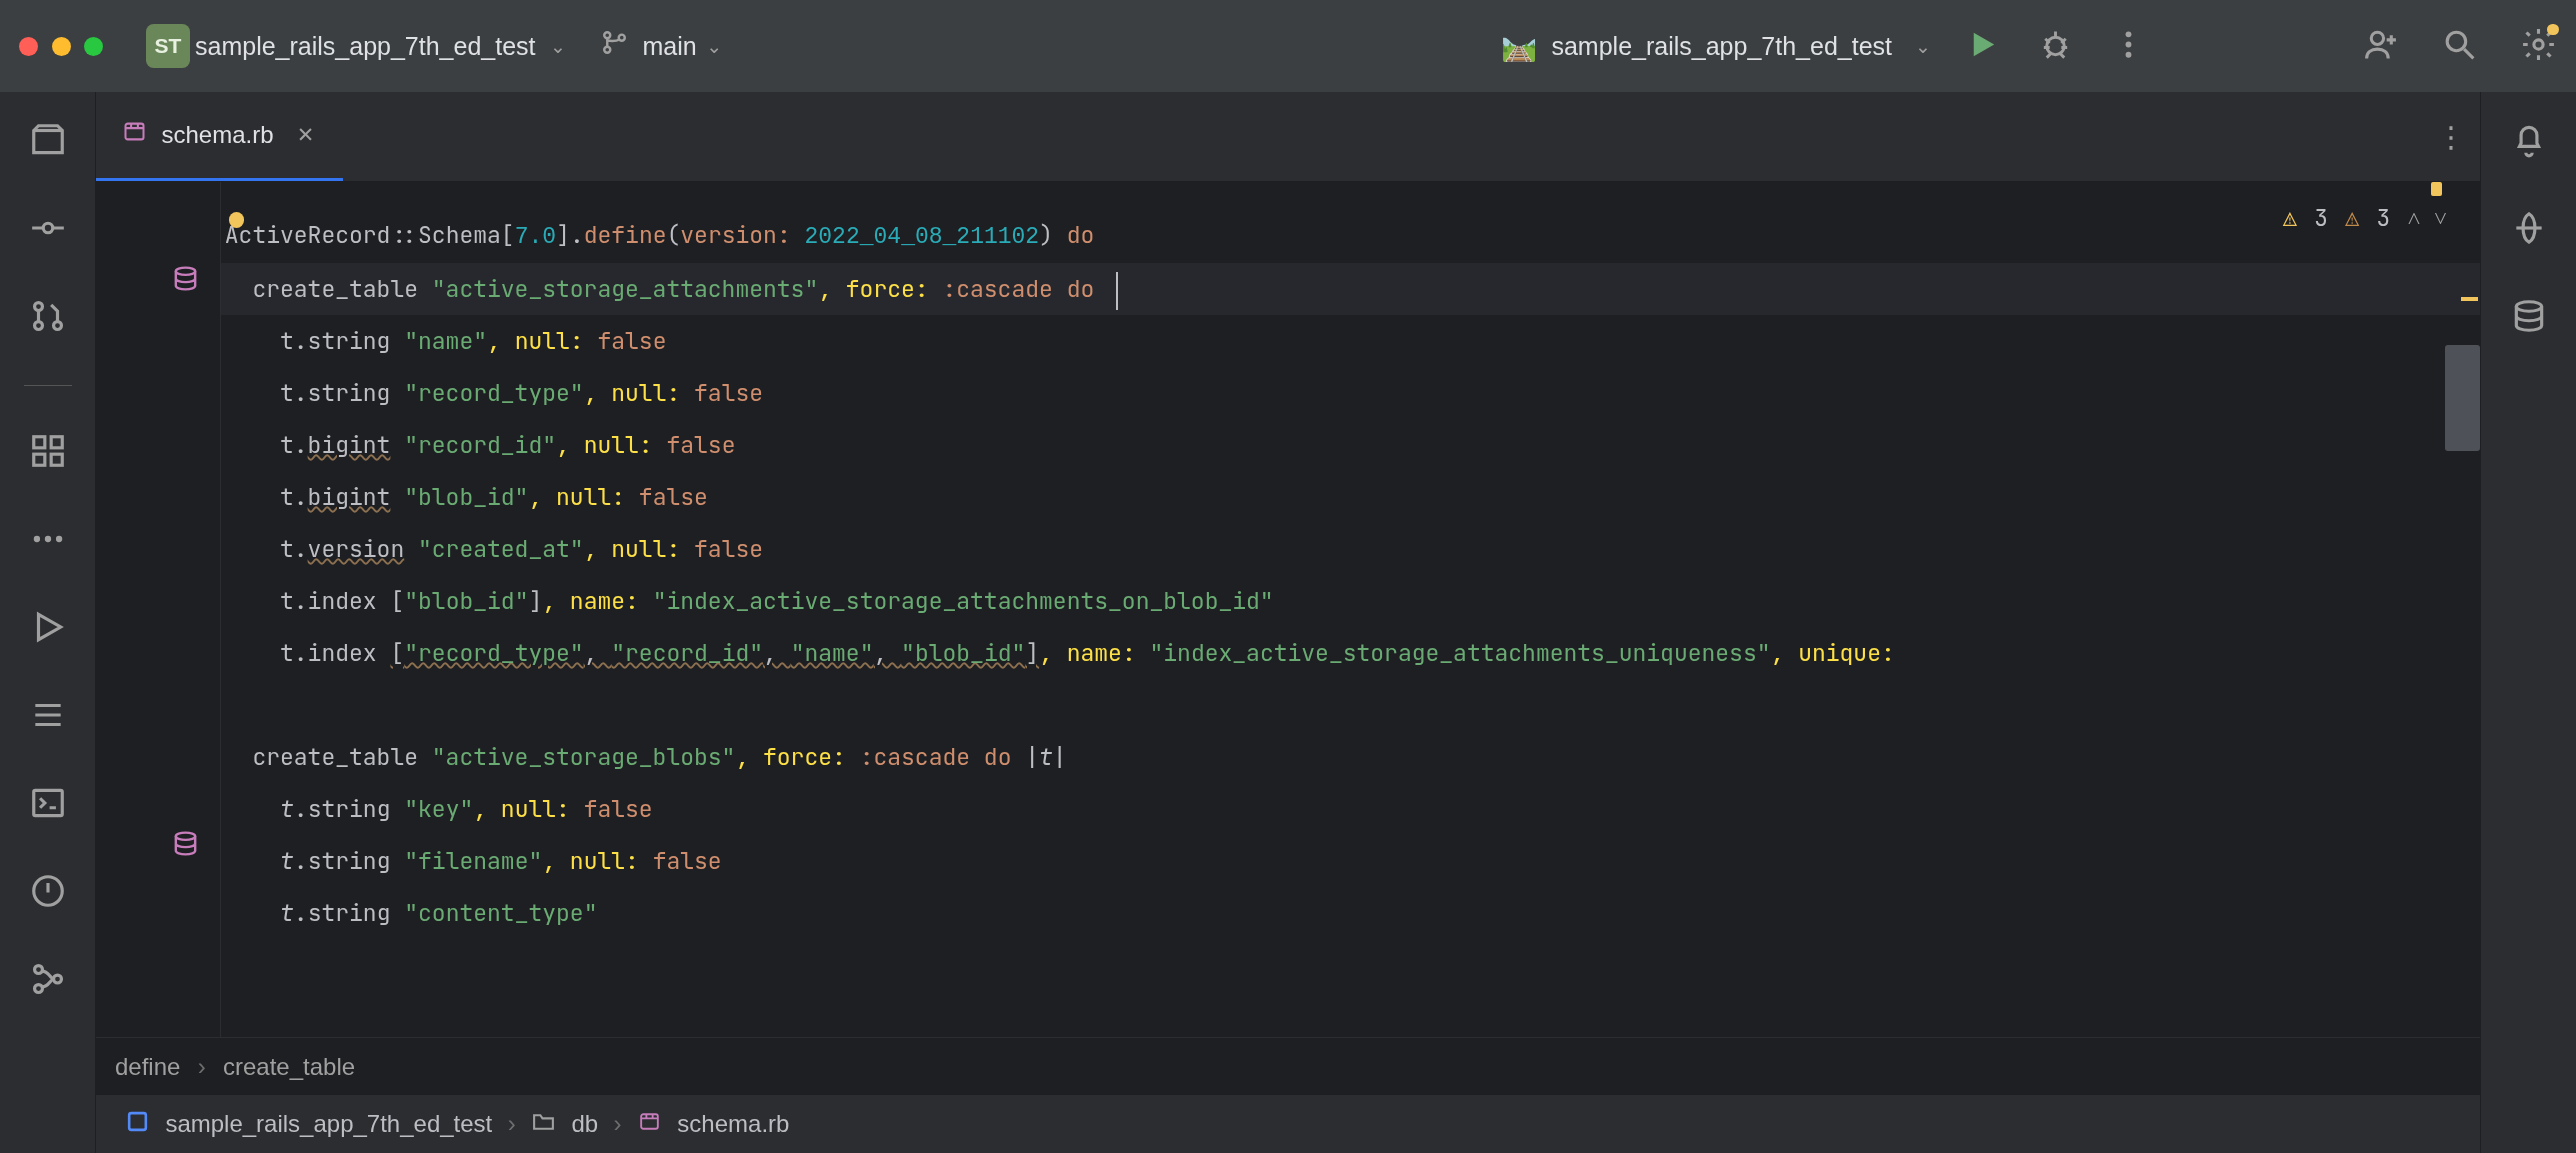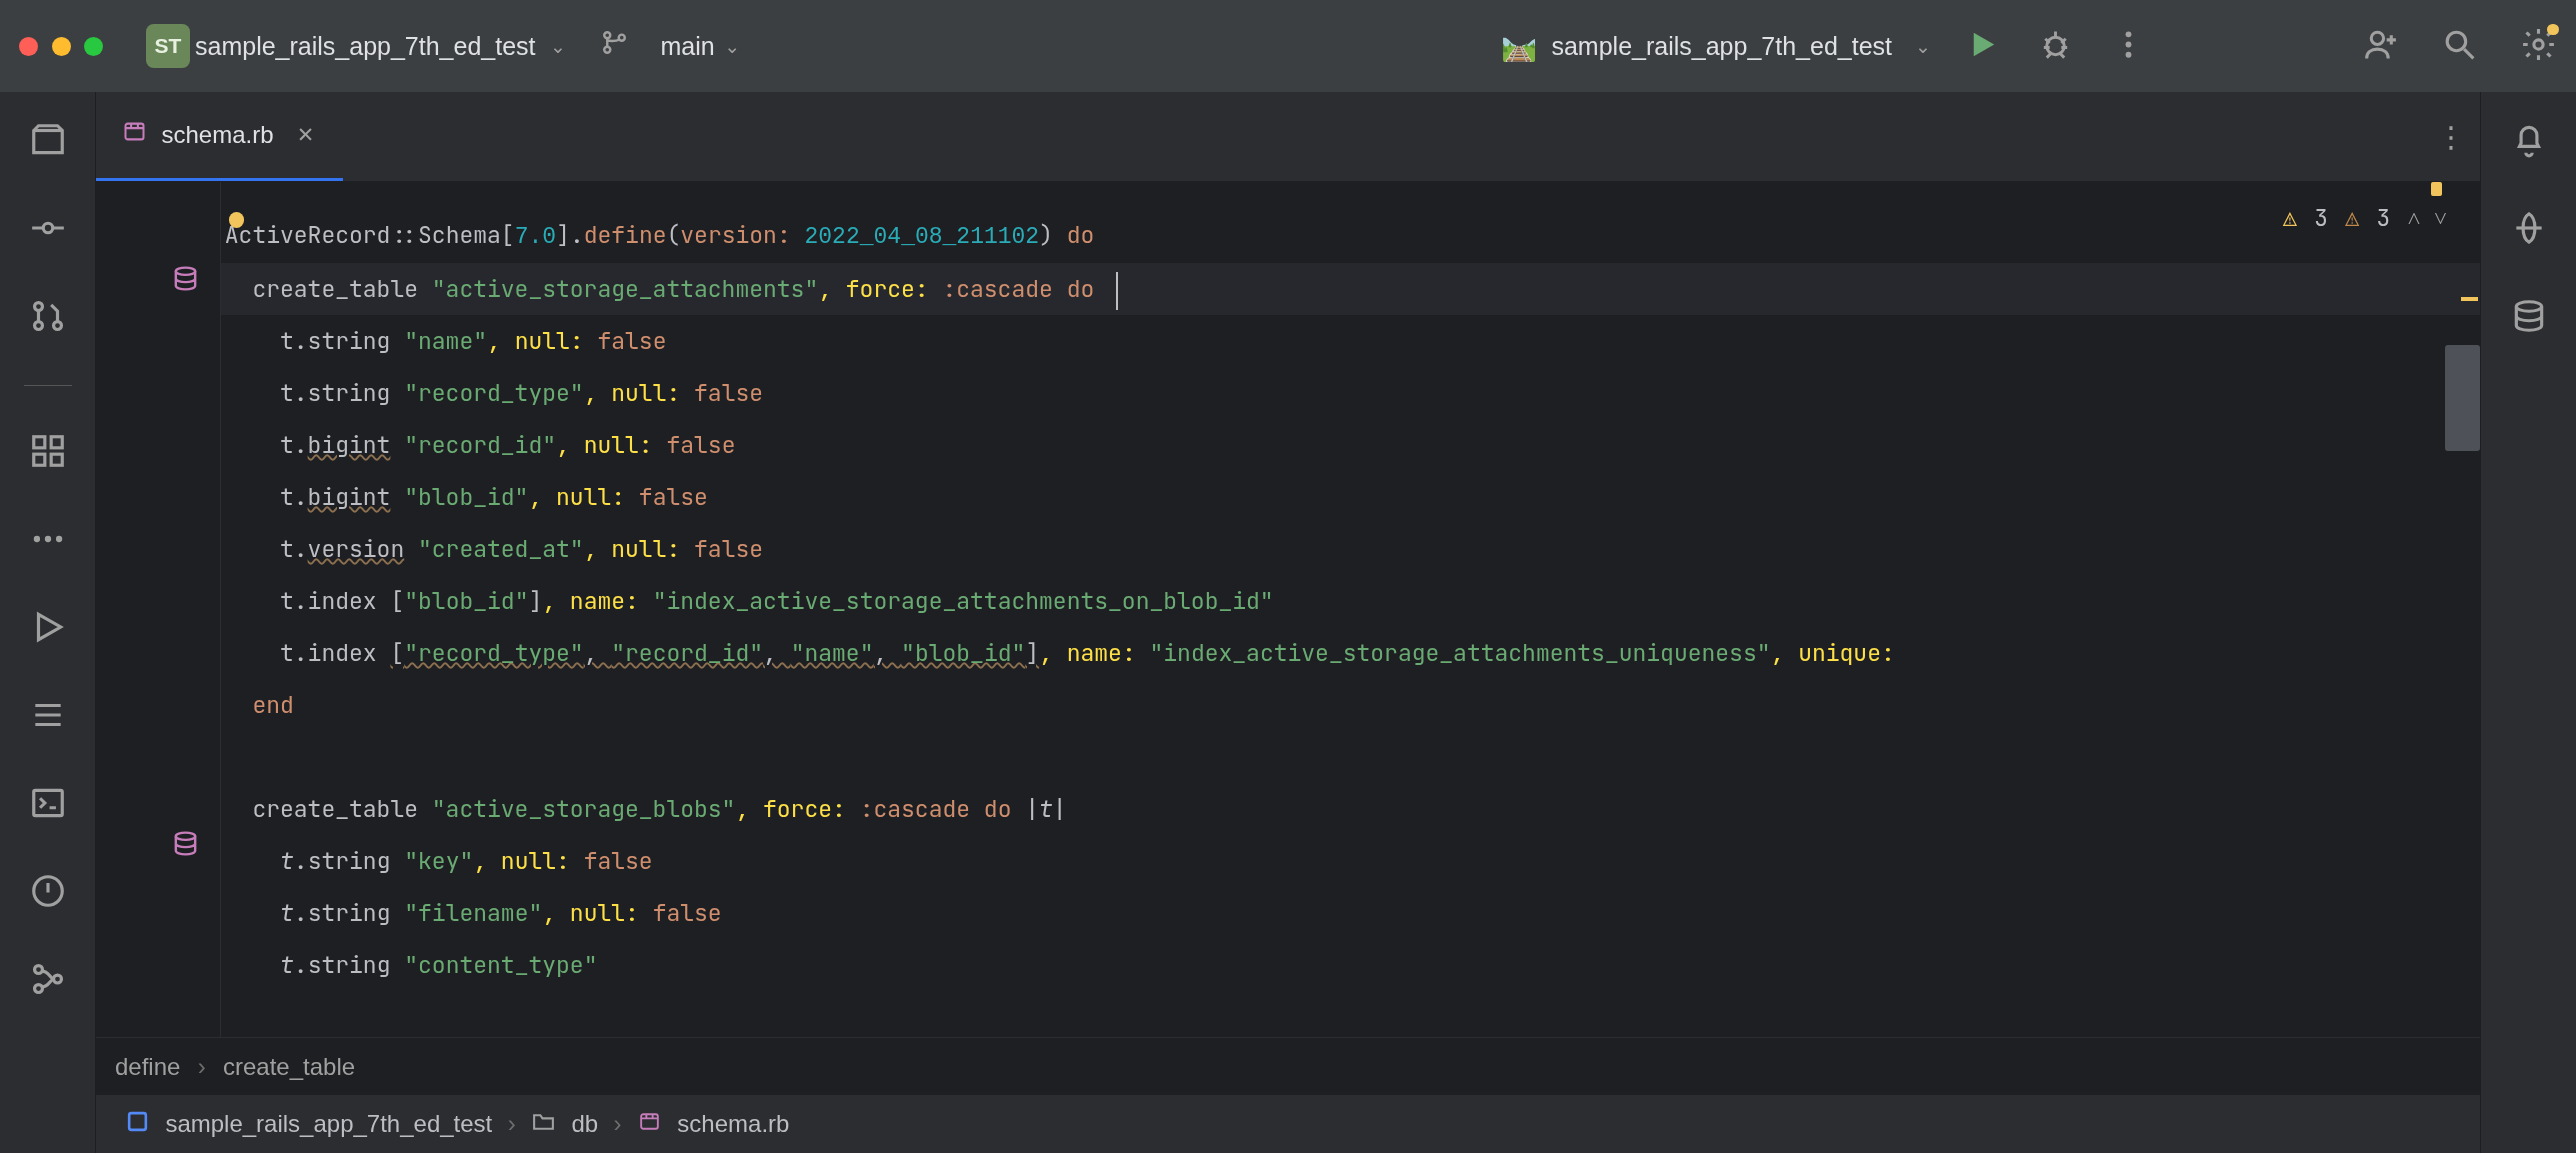--- a/index.html
+++ b/index.html
@@ -34,21 +34,21 @@
   background: #6a8759;
   border-radius: 7.7px;
   display: flex; align-items: center; justify-content: center;
   color: #e8f0e0; font-weight: 600; font-size: 21px;
 }
 .project-name { font-size: 25px; color: #dfe1e5; }
 .chev { color: #a0a0a0; font-size: 19px; margin-left: 9.6px; }
 
 .branch-group { display: flex; align-items: center; margin-left: 29px; }
 .branch-icon { color: #a0a0a0; font-size: 29px; margin-right: 13.5px; }
-.branch-name { font-size: 25px; color: #dfe1e5; margin-left: 18px; }
+.branch-name { font-size: 25px; color: #dfe1e5; }
 
 .spacer { flex: 1; }
 
 .run-config { display: flex; align-items: center; gap: 13.5px; }
 .rails-icon { font-size: 29px; }
 .run-config-name { font-size: 25px; color: #dfe1e5; }
 
 .toolbar-icons { display: flex; align-items: center; gap: 38px; margin-left: 29px; }
 .toolbar-icons svg { width: 35px; height: 35px; }
 .play-icon { color: #6aab73; }
@@ -391,21 +391,20 @@
         <div class="code-line"><span>    t.</span><span class="tk-bigint">bigint</span><span class="tk-str"> "record_id"</span><span class="tk-id">, null: </span><span class="tk-kw">false</span></div>
 
         <div class="code-line"><span>    t.</span><span class="tk-bigint">bigint</span><span class="tk-str"> "blob_id"</span><span class="tk-id">, null: </span><span class="tk-kw">false</span></div>
 
         <div class="code-line"><span>    t.</span><span class="tk-bigint">version</span><span class="tk-str"> "created_at"</span><span class="tk-id">, null: </span><span class="tk-kw">false</span></div>
 
         <div class="code-line"><span>    t.</span><span class="tk-call">index </span><span class="tk-op">[</span><span class="tk-str">"blob_id"</span><span class="tk-op">]</span><span class="tk-id">, name: </span><span class="tk-str">"index_active_storage_attachments_on_blob_id"</span></div>
 
         <div class="code-line"><span>    t.</span><span class="tk-call">index </span><span class="tk-wavy"><span class="tk-op">[</span><span class="tk-str">"record_type"</span><span class="tk-op">, </span><span class="tk-str">"record_id"</span><span class="tk-op">, </span><span class="tk-str">"name"</span><span class="tk-op">, </span><span class="tk-str">"blob_id"</span><span class="tk-op">]</span></span><span class="tk-id">, name: </span><span class="tk-str">"index_active_storage_attachments_uniqueness"</span><span class="tk-id">, unique:</span></div>
 
-        <div class="code-line"><span>  </span><span class="tk-kw">end</span></div>
 
         <div class="code-line"> </div>
 
         <div class="code-line"><span>  </span><span class="tk-call">create_table </span><span class="tk-str">"active_storage_blobs"</span><span class="tk-id">, force: </span><span class="tk-sym">:cascade</span><span class="tk-kw"> do </span><span class="tk-op">|</span><span style="font-style:italic">t</span><span class="tk-op">|</span></div>
 
         <div class="code-line"><span>    </span><span style="font-style:italic">t</span><span>.</span><span class="tk-call">string</span><span class="tk-str"> "key"</span><span class="tk-id">, null: </span><span class="tk-kw">false</span></div>
 
         <div class="code-line"><span>    </span><span style="font-style:italic">t</span><span>.</span><span class="tk-call">string</span><span class="tk-str"> "filename"</span><span class="tk-id">, null: </span><span class="tk-kw">false</span></div>
 
         <div class="code-line"><span>    </span><span style="font-style:italic">t</span><span>.</span><span class="tk-call">string</span><span class="tk-str"> "content_type"</span></div>

